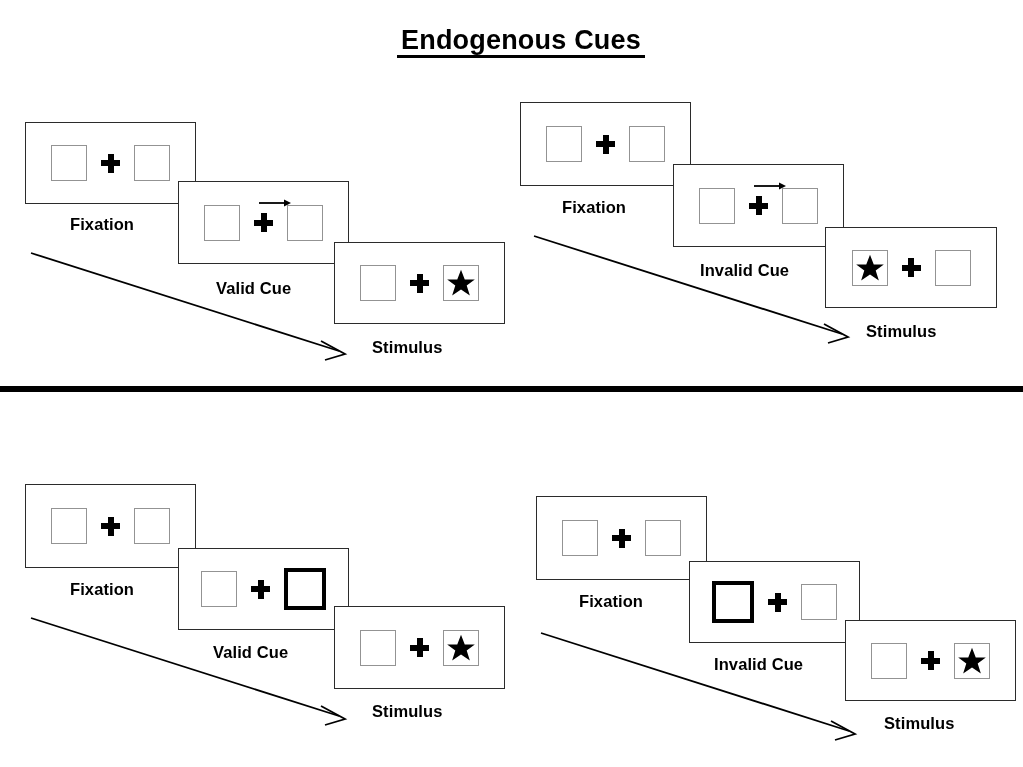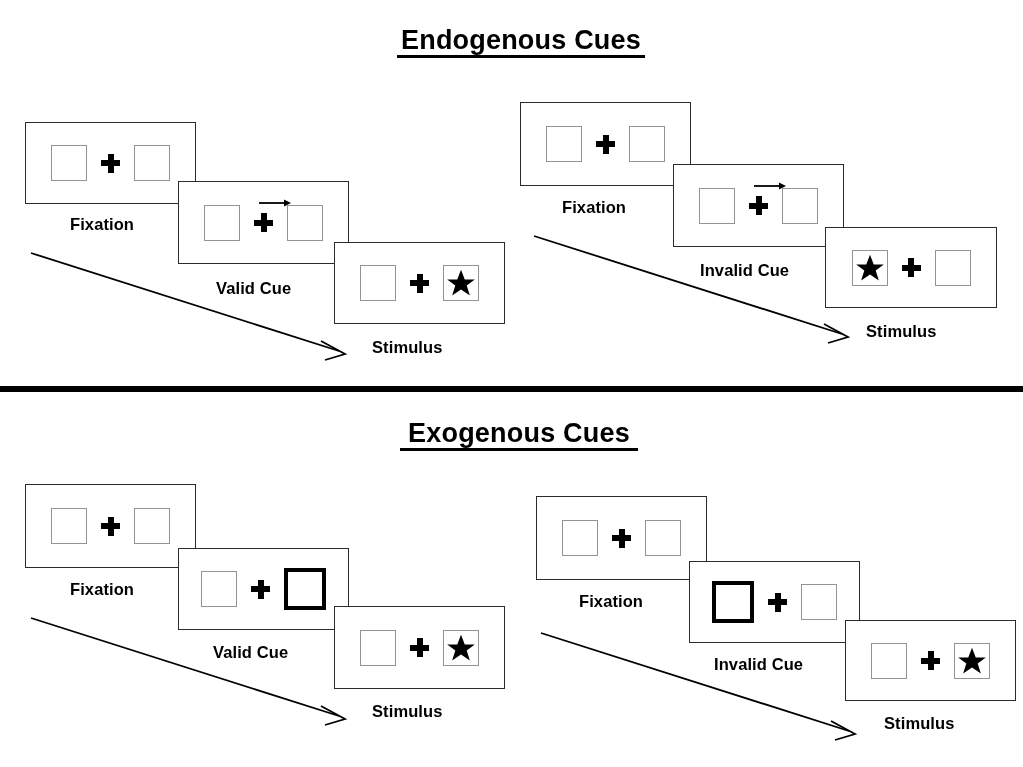--- a/index.html
+++ b/index.html
@@ -197,21 +197,20 @@
   </div>
   <div class="caption" style="left:866px; top:322px;">Stimulus</div>
 
   <svg class="flow-arrow" style="left:528px; top:228px; width:330px; height:120px;" viewBox="0 0 330 120">
     <line x1="6" y1="8" x2="314" y2="106" stroke="#000" stroke-width="1.8"></line>
     <polyline points="296,96 320,109 300,115" fill="none" stroke="#000" stroke-width="1.8"></polyline>
   </svg>
 
   <div class="divider" style="left:0px; top:386px; width:1023px; height:6px;"></div>
 
-  <div class="section-title" style="left:400px; top:419px; width:238px;">Exogenous Cues</div>
 
   <div class="panel" style="left:25px; top:484px; width:171px; height:84px;">
     <div class="panel-inner">
       <div class="box"></div>
       <div class="fix"></div>
       <div class="box"></div>
     </div>
   </div>
   <div class="caption" style="left:70px; top:580px;">Fixation</div>
 

